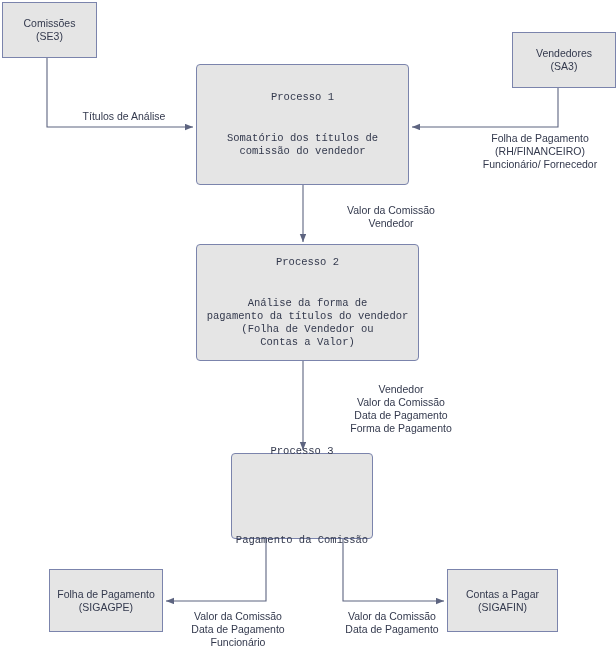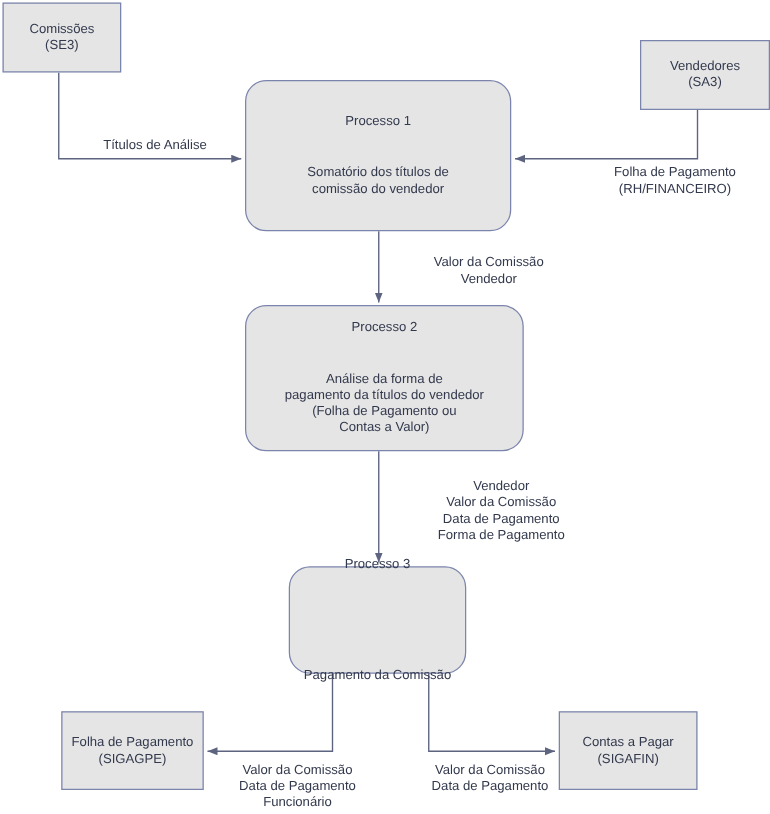--- a/index.html
+++ b/index.html
@@ -40,21 +40,22 @@
     justify-content: center;
     text-align: center;
     color: #33394d;
     font-size: 10.5px;
     line-height: 13px;
   }
   .node.entity {
     border-radius: 0;
   }
   .node.process {
-    border-radius: 17px;
+    border-radius: 4px;
+    font-family: Liberation Mono, monospace;
   }
   .node .title {
     white-space: nowrap;
   }
   .node .body {
     margin-top: 28px;
   }
   .node .body .ln {
     white-space: nowrap;
   }
@@ -113,21 +114,21 @@
       <div class="ln">Somatório dos títulos de</div>
       <div class="ln">comissão do vendedor</div>
     </div>
   </div>
 
   <div class="node process" style="left:196px; top:244px; width:223px; height:117px;">
     <div class="title">Processo 2</div>
     <div class="body">
       <div class="ln">Análise da forma de</div>
       <div class="ln">pagamento da títulos do vendedor</div>
-      <div class="ln">(Folha de Pagamento ou</div>
+      <div class="ln">(Folha de Vendedor ou</div>
       <div class="ln">Contas a Valor)</div>
     </div>
   </div>
 
   <div class="node process" style="left:231px; top:453px; width:142px; height:86px;gap:48px;">
     <div class="title">Processo 3</div>
     <div class="body">
       <div class="ln">Pagamento da Comissão</div>
     </div>
   </div>
@@ -142,20 +143,21 @@
     <div class="line">(SIGAFIN)</div>
   </div>
 
   <div class="edge-label" style="left:54px; top:110px; width:140px;">
     <div>Títulos de Análise</div>
   </div>
 
   <div class="edge-label" style="left:464px; top:132px; width:152px;">
     <div>Folha de Pagamento</div>
     <div>(RH/FINANCEIRO)</div>
+    <div>Funcionário/ Fornecedor</div>
   </div>
 
   <div class="edge-label" style="left:311px; top:204px; width:160px;">
     <div>Valor da Comissão</div>
     <div>Vendedor</div>
   </div>
 
   <div class="edge-label" style="left:311px; top:383px; width:180px;">
     <div>Vendedor</div>
     <div>Valor da Comissão</div>

